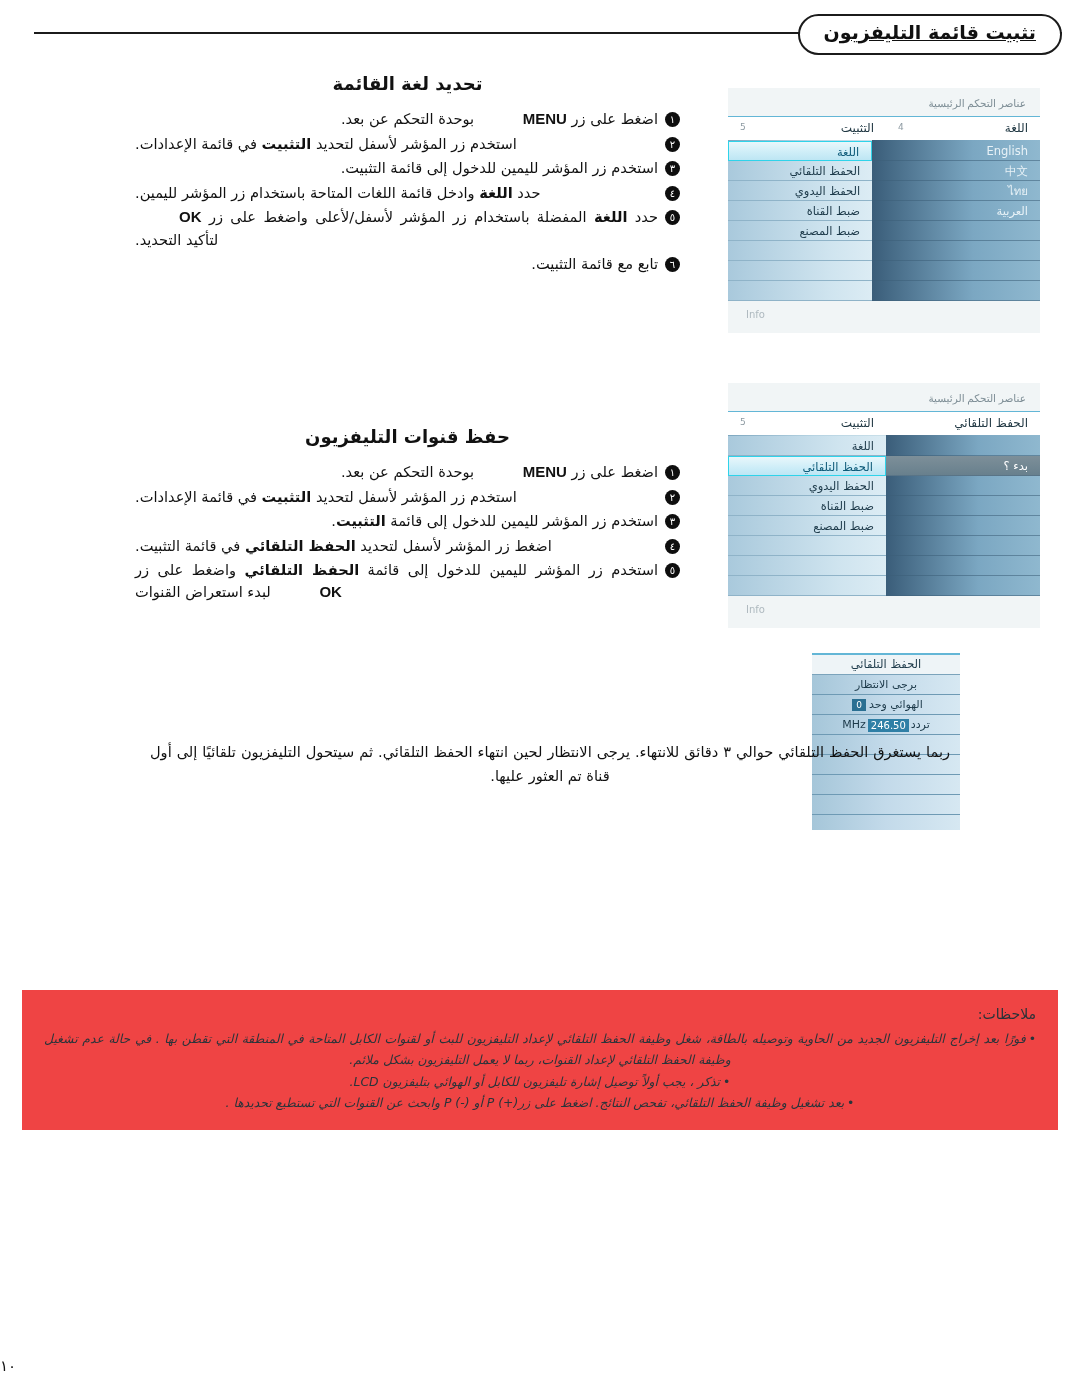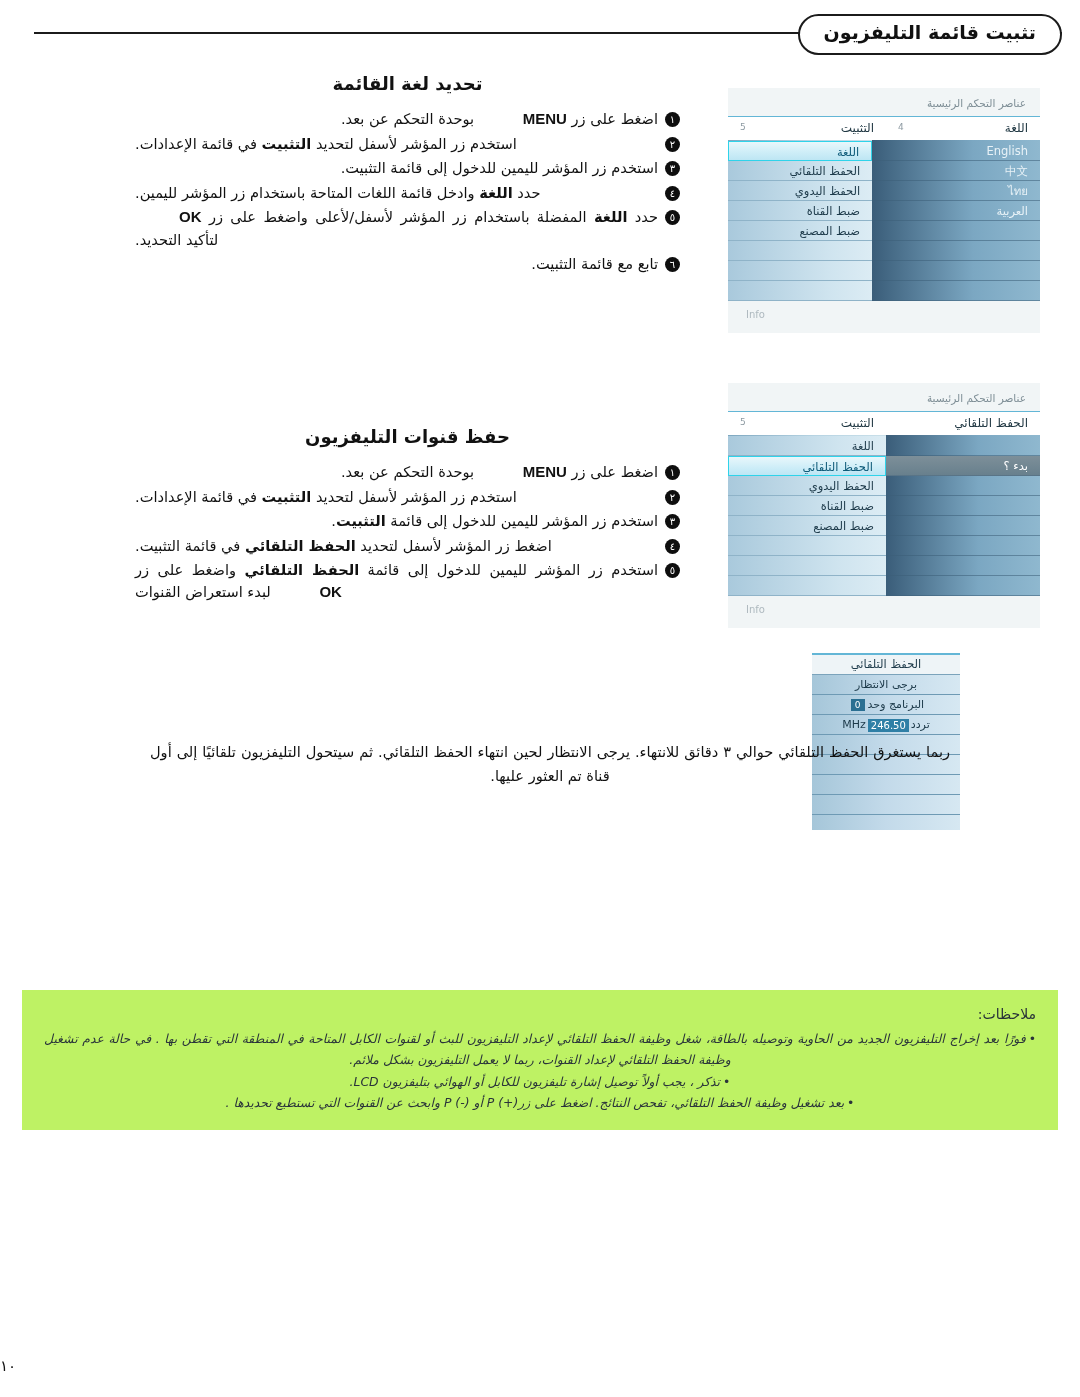--- a/index.html
+++ b/index.html
@@ -41,20 +41,21 @@
     padding: 5px 24px 8px 24px;
     border: 2px solid #1b1b1b;
     border-radius: 22px;
     background: #ffffff;
     text-align: center;
     font-size: 19px;
     font-weight: bold;
     line-height: 1.25;
     box-sizing: border-box;
     white-space: nowrap;
+    text-decoration: underline;
   }
 
   
   .section {
     position: absolute;
   }
   .section-title {
     font-size: 18px;
     font-weight: bold;
     text-align: center;
@@ -122,20 +123,21 @@
     background: #f1f5f6;
     font-family: "DejaVu Sans", sans-serif;
     overflow: hidden;
   }
   .osd-crumb {
     font-size: 10.5px;
     color: #7e8e96;
     padding: 9px 14px 7px 0;
     text-align: right;
     letter-spacing: .2px;
+    font-family: Liberation Serif, serif;
   }
   .osd-colheads {
     display: flex;
     flex-direction: row;
     border-top: 1.5px solid #63b6d6;
     background: #ffffff;
   }
   .osd-colhead {
     position: relative;
     font-size: 12px;
@@ -254,21 +256,21 @@
     font-size: 10px;
     padding: 0 3px;
     line-height: 13px;
     vertical-align: middle;
     margin: 0 2px;
   }
 
   
   .notes {
     position: absolute;
-    background: #bef264;
+    background: #ef4444;
     padding: 16px 22px 18px 22px;
     box-sizing: border-box;
   }
   .notes-title {
     font-size: 14px;
     text-align: right;
     margin: 0 0 6px 0;
     color: #283238;
   }
   .note-line {
@@ -433,21 +435,21 @@
       <div class="osd-row empty">&nbsp;</div>
     </div>
   </div>
   <div class="osd-foot">Info</div>
 </div>
 
 <div class="osd-prog" style="top:653px; right:120px; width:148px; height:175px;">
   <div class="prog-title">الحفظ التلقائي</div>
   <div class="prog-row">برجى الانتظار</div>
   <div class="prog-row">
-    <span>البرنامج وحد</span><span class="chipbox">0</span>
+    <span>الهوائي وحد</span><span class="chipbox">0</span>
   </div>
   <div class="prog-row">
     <span>تردد</span><span class="chipval">246.50</span><span>MHz</span>
   </div>
   <div class="prog-row blank">&nbsp;</div>
   <div class="prog-row blank">&nbsp;</div>
   <div class="prog-row blank">&nbsp;</div>
   <div class="prog-row blank">&nbsp;</div>
   <div class="prog-row blank">&nbsp;</div>
 </div>

